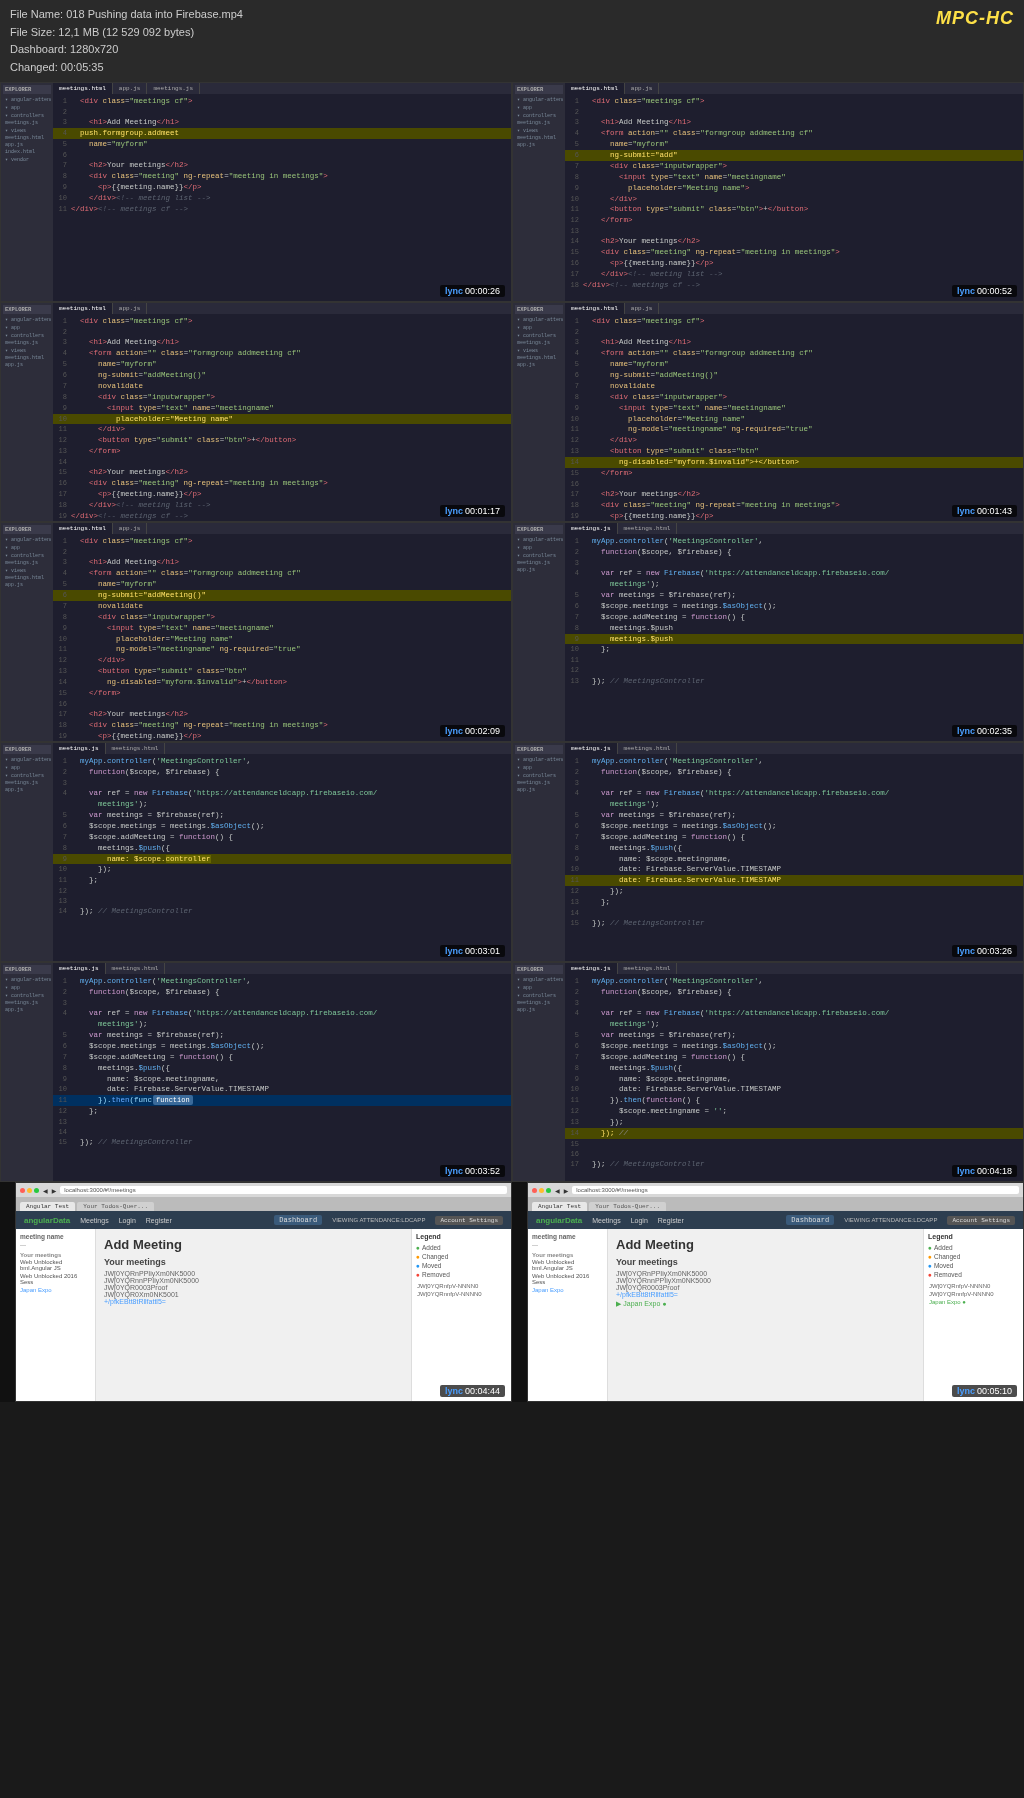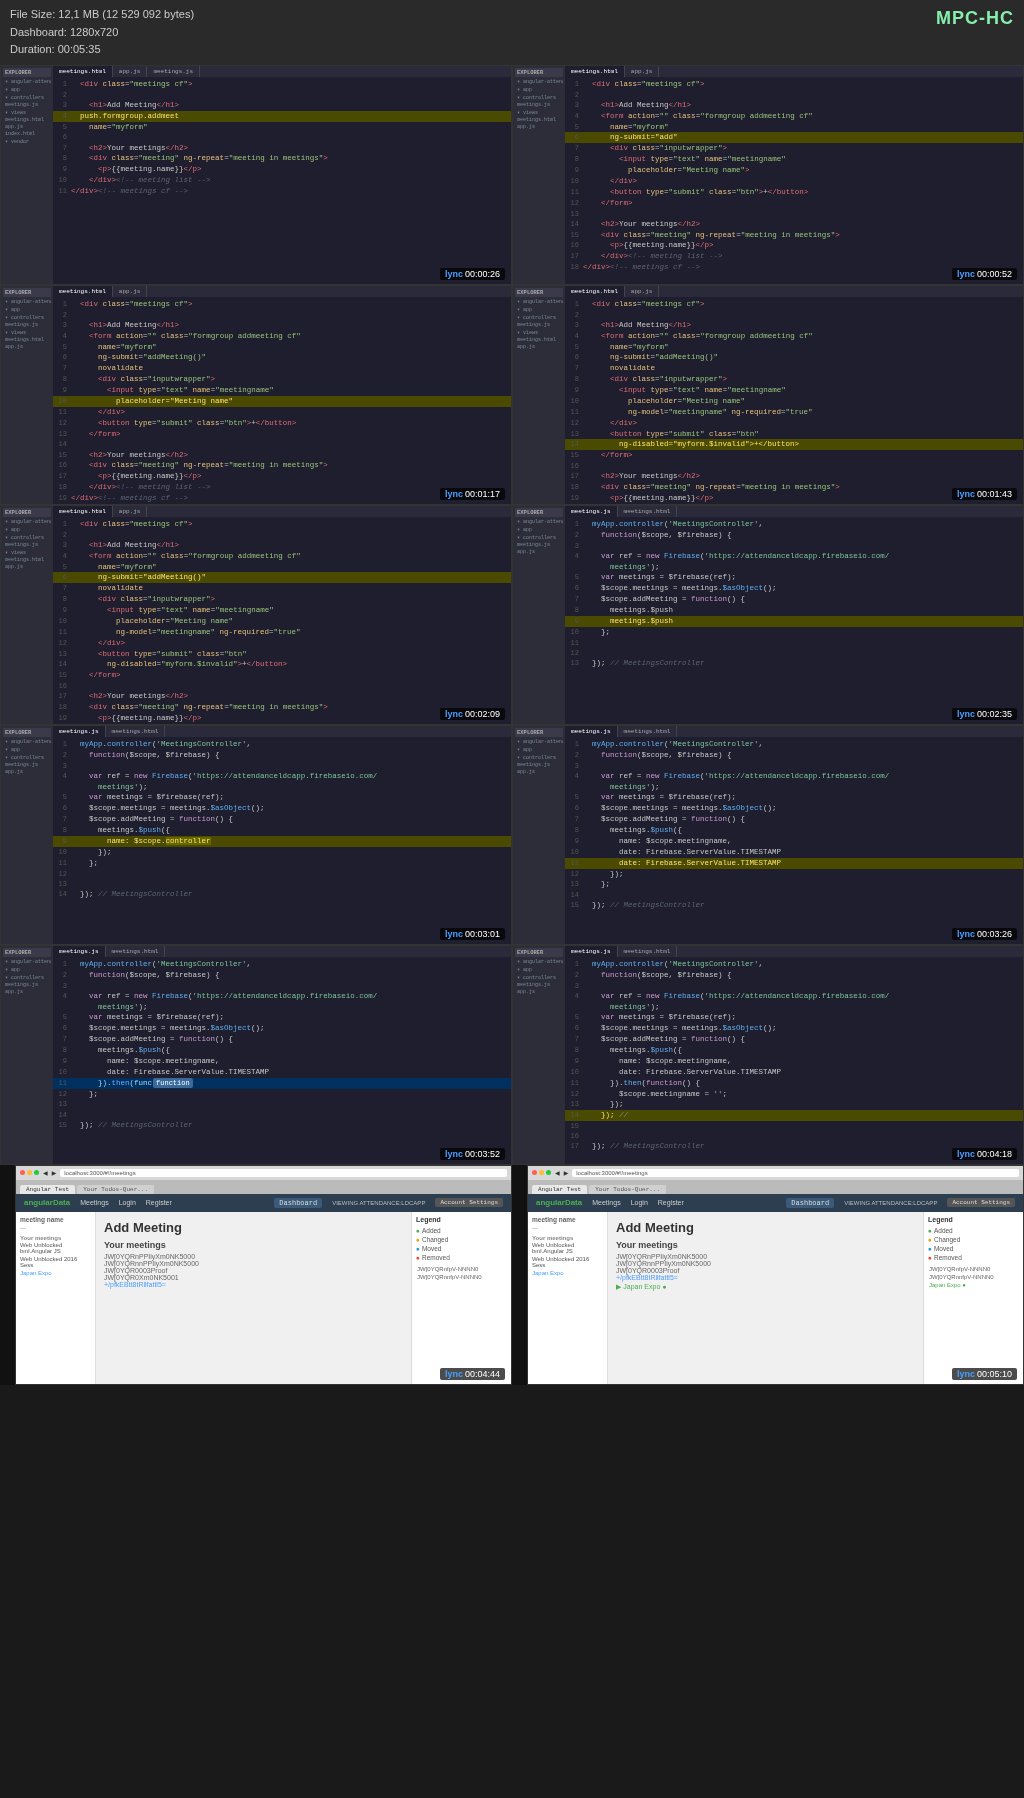--- a/index.html
+++ b/index.html
@@ -15,26 +15,27 @@
       background: #2a2a2a;
       color: #ccc;
       font-size: 11px;
       padding: 6px 10px;
       line-height: 1.6;
       font-family: Arial, sans-serif;
     }
 
     .mpc-hc-badge {
       float: right;
-      color: #86efac;
+      color: #fde047;
       font-size: 18px;
       font-weight: bold;
       font-family: Arial, sans-serif;
       letter-spacing: 1px;
       margin-top: -2px;
+      font-style: italic;
     }
 
     
     .grid {
       display: grid;
       grid-template-columns: 1fr 1fr;
       gap: 0;
       background: #111;
     }
 
@@ -174,23 +175,24 @@
     .tab-item.active {
       background: #1e1e2e;
       color: #fff;
     }
   </style>
 </head>
 <body>
 
 <div class="meta-bar">
   <span class="mpc-hc-badge">MPC-HC</span>
+  <div>File Name: 018 Pushing data into Firebase.mp4</div>
   <div>File Size: 12,1 MB (12 529 092 bytes)</div>
   <div>Dashboard: 1280x720</div>
-  <div>Duration: 00:05:35</div>
+  <div>Changed: 00:05:35</div>
 </div>
 
 <div class="grid">
 
   <div class="cell" style="height:220px;">
     <div class="cell-inner">
       <div class="editor-sidebar">
         <div class="sidebar-section">
           <div class="sidebar-title">EXPLORER</div>
           <div class="sidebar-item">▾ angular-attendance</div>

